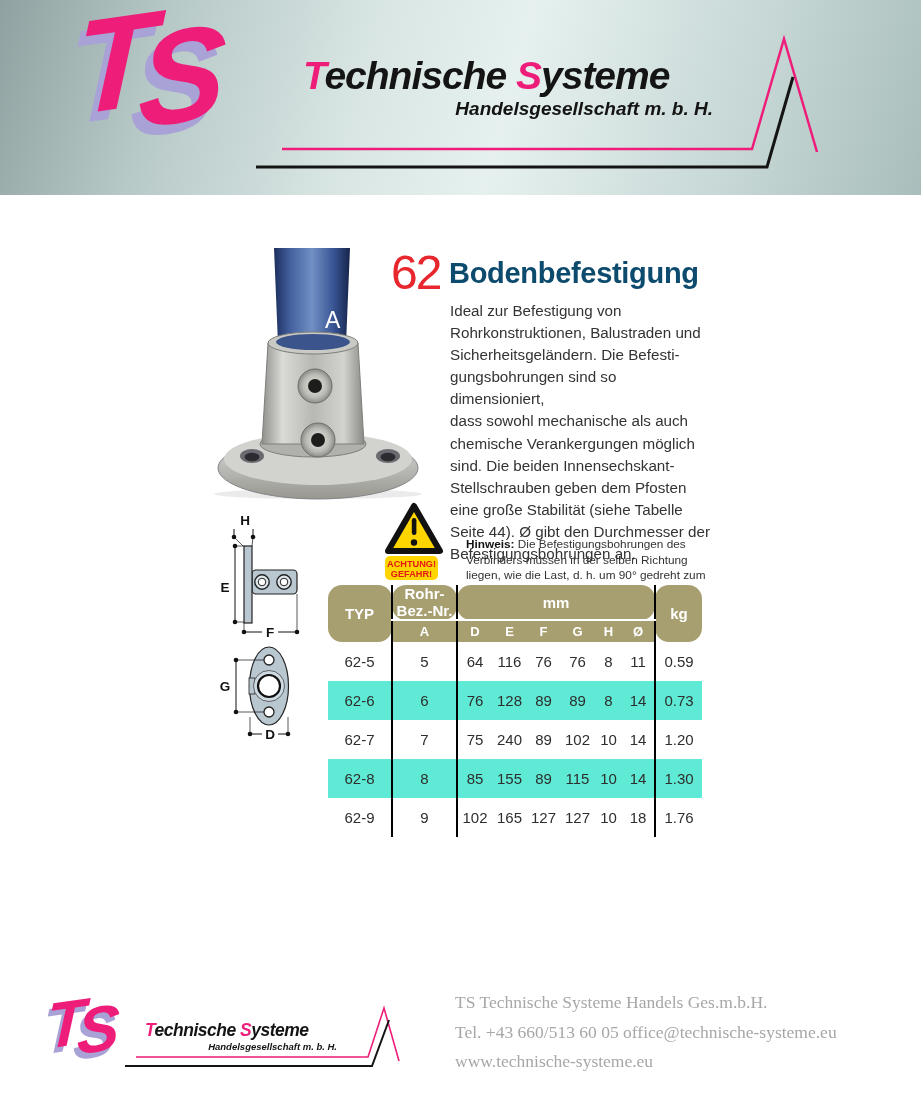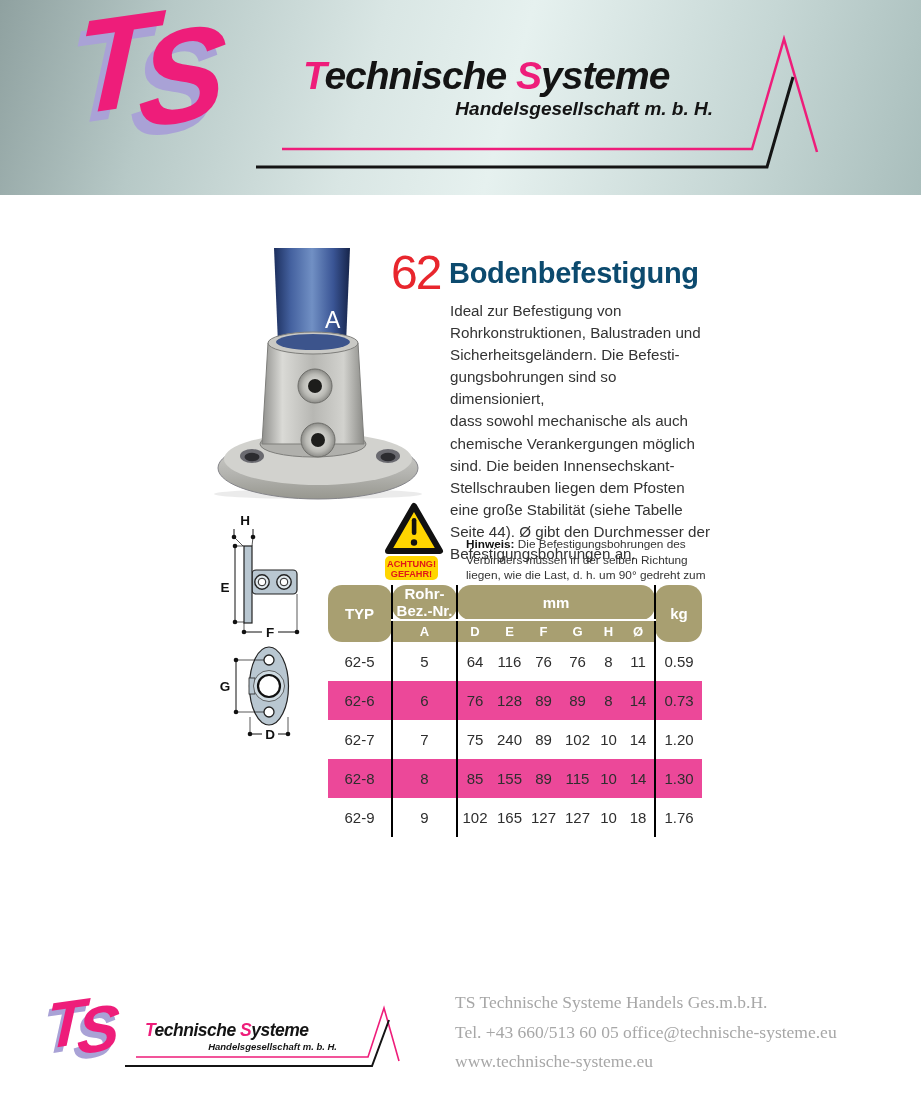--- a/index.html
+++ b/index.html
@@ -32,21 +32,21 @@
   
   .drawing-wrap{position:absolute;left:218px;top:505px;width:120px;height:245px;}
 
   
   .spec-table{position:absolute;left:328px;top:585px;border-collapse:collapse;table-layout:fixed;width:374px;}
   .spec-table th,.spec-table td{padding:0;margin:0;text-align:center;vertical-align:middle;}
   .spec-table thead th{background:#a89f71;color:#ffffff;font-weight:bold;}
   .th-main{font-size:15px;height:22px;border-radius:14px;}
   .th-sub{font-size:13px;height:21px;}
   .spec-table tbody td{font-size:15px;height:39px;color:#2e2e2e;}
-  .row-alt td{background:#ec4899;}
+  .row-alt td{background:#5eead4;}
   .bl{border-left:2px solid #000;}
   .wb{border-bottom:2px solid #fff;}
 
   
   .f-logo{position:absolute;left:48px;top:994px;font-size:64px;font-weight:bold;font-style:italic;
     color:#ee1d7a;transform:rotate(-8deg) skewX(-10deg);transform-origin:left top;
     text-shadow:-4px 5px 0 #a9a2d6;letter-spacing:-5px;line-height:1;}
   .f-logo .s-low{position:relative;top:10px;left:-3px;}
   .f-brand{position:absolute;left:145px;top:1020px;font-size:17.5px;font-weight:bold;font-style:italic;
     color:#141414;letter-spacing:-0.5px;white-space:nowrap;}
@@ -121,21 +121,21 @@
   <div class="big-num">62</div>
   <h1 class="prod-title" style="margin:0">Bodenbefestigung</h1>
   <div class="prod-desc">
     <div>Ideal zur Befestigung von</div>
     <div>Rohrkonstruktionen, Balustraden und</div>
     <div>Sicherheitsgeländern. Die Befesti-</div>
     <div>gungsbohrungen sind so dimensioniert,</div>
     <div>dass sowohl mechanische als auch</div>
     <div>chemische Verankergungen möglich</div>
     <div>sind. Die beiden Innensechskant-</div>
-    <div>Stellschrauben liegen dem Pfosten</div>
+    <div>Stellschrauben geben dem Pfosten</div>
     <div>eine große Stabilität (siehe Tabelle</div>
     <div>Seite 44). Ø gibt den Durchmesser der</div>
     <div>Befestigungsbohrungen an.</div>
   </div>
 
   <div class="warn-wrap">
     <svg width="62" height="82" viewBox="0 0 62 82">
       <path d="M31,4 L57,49 L5,49 Z" fill="#ffd500" stroke="#111" stroke-width="6" stroke-linejoin="round"></path>
       <rect x="28.8" y="16" width="4.6" height="17" rx="2.2" fill="#111"></rect>
       <circle cx="31" cy="40.5" r="3.2" fill="#111"></circle>

